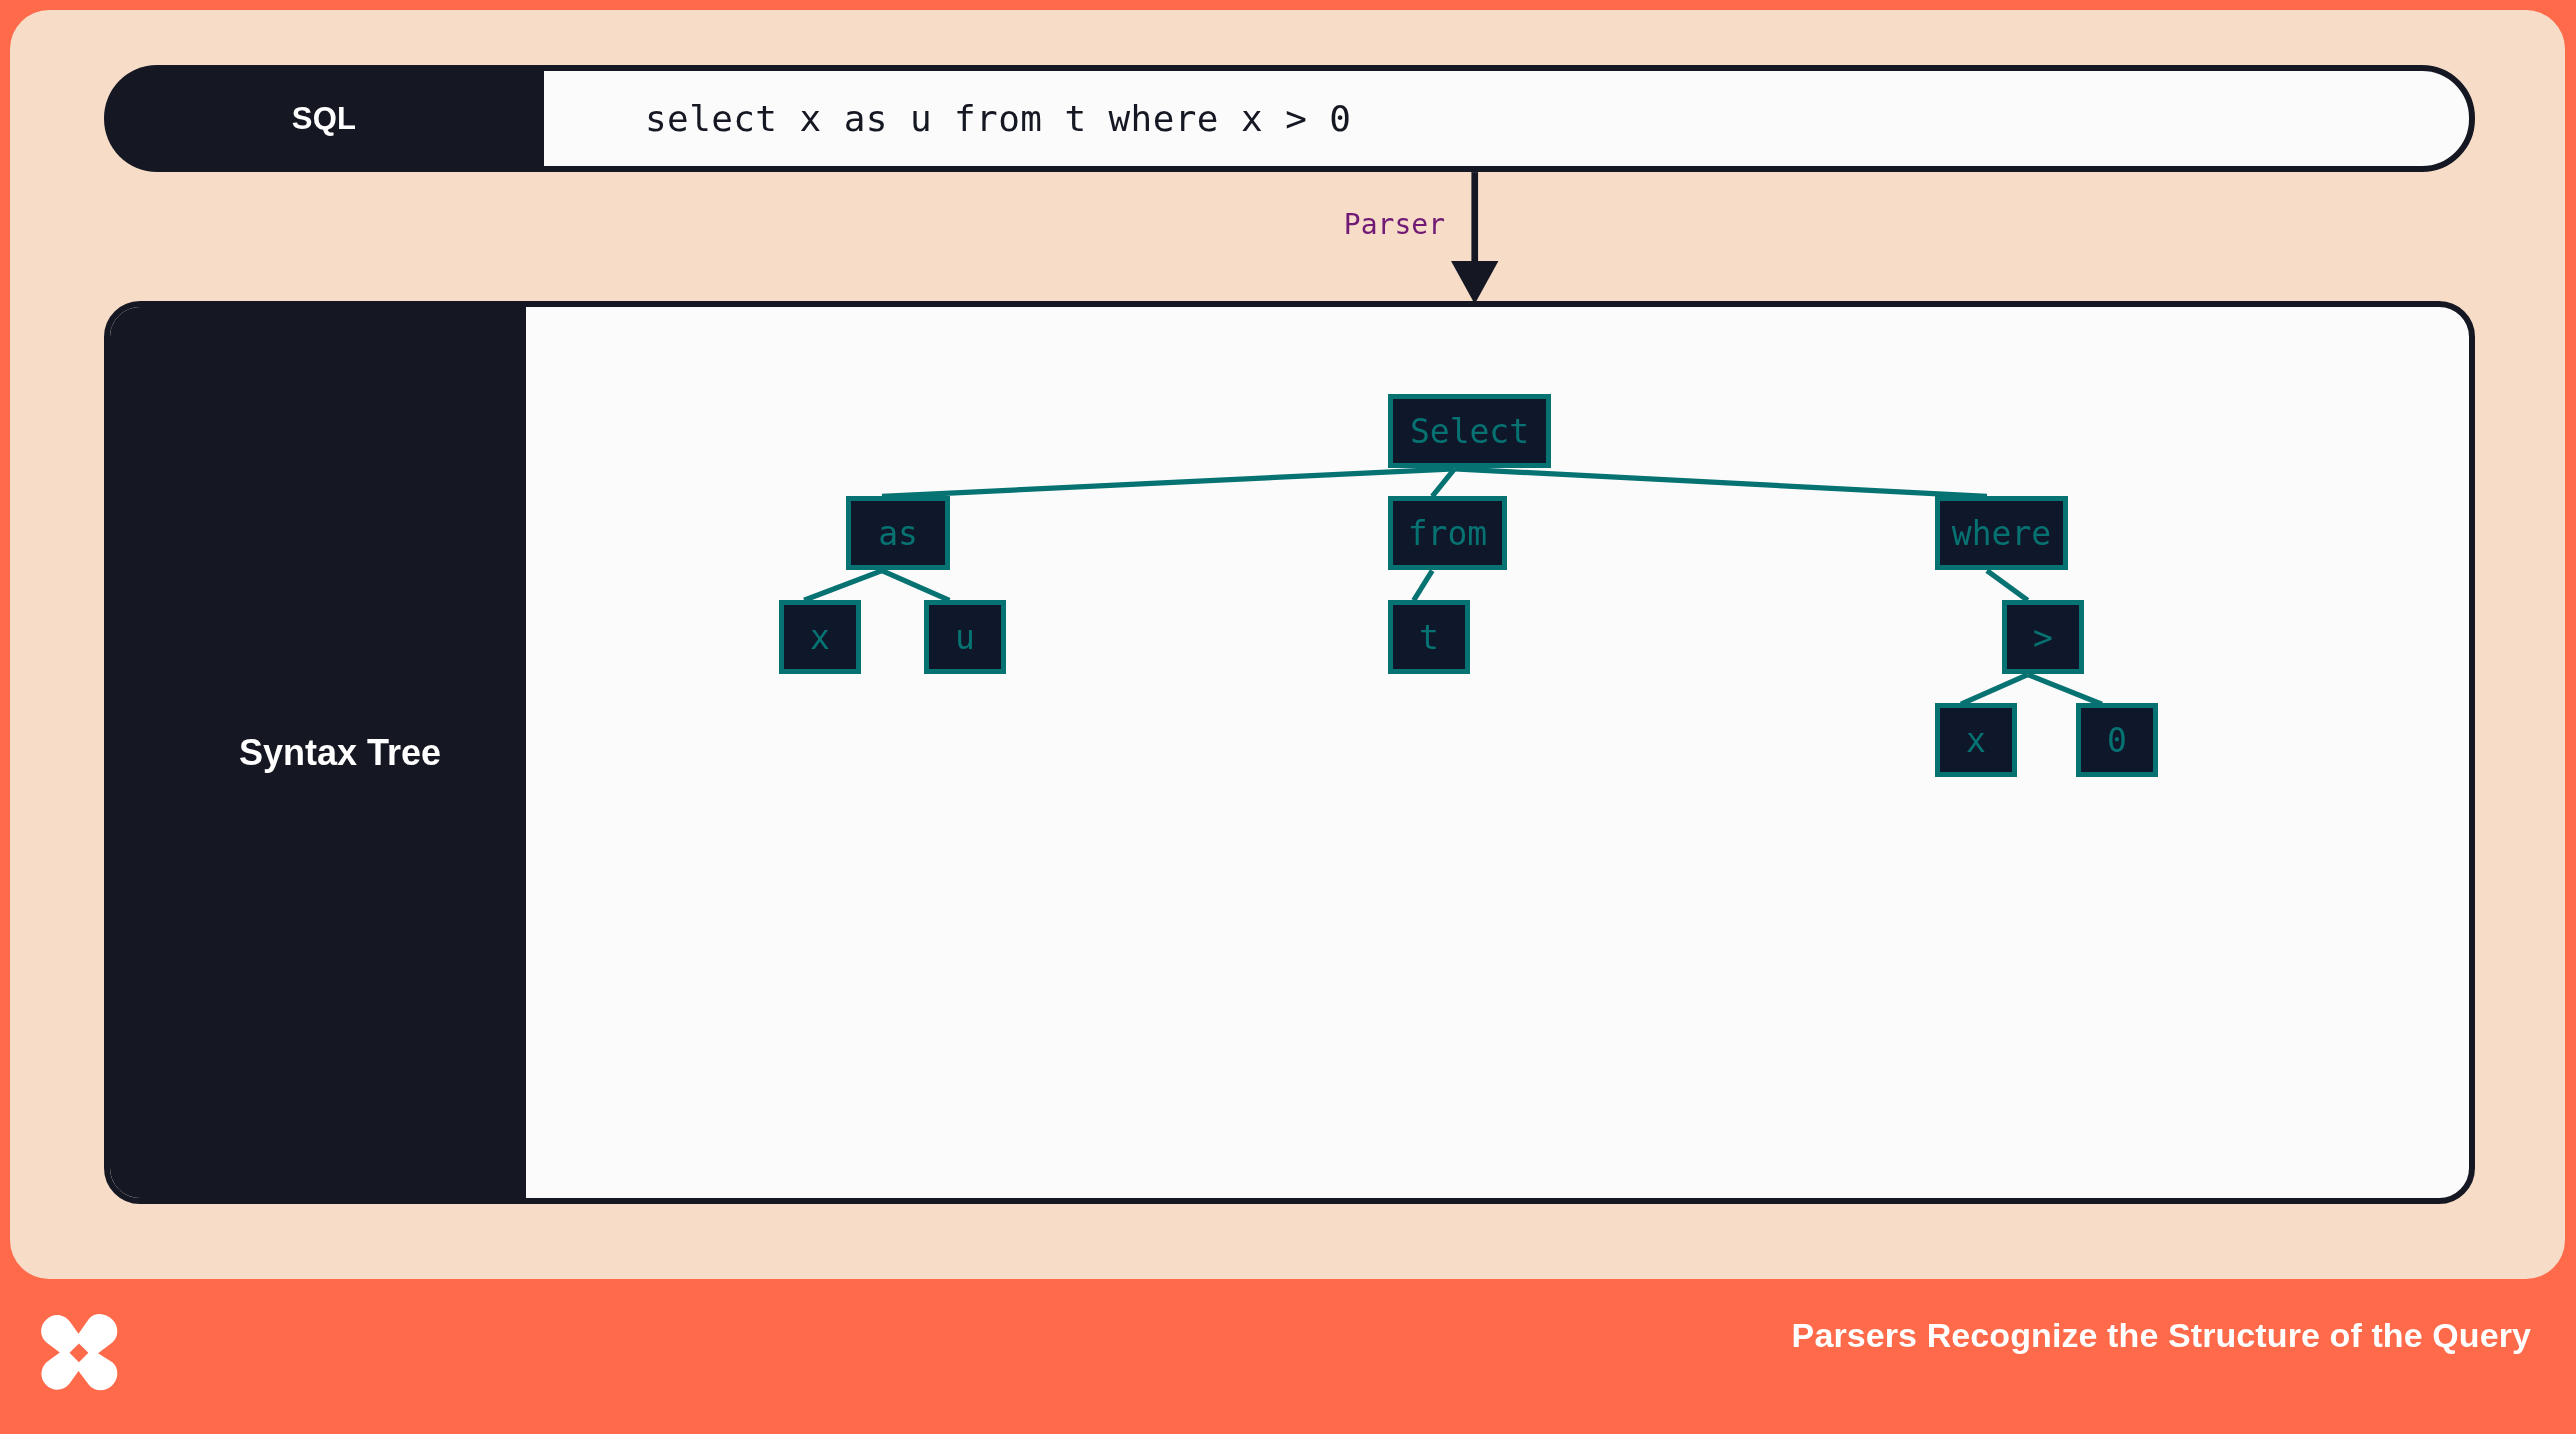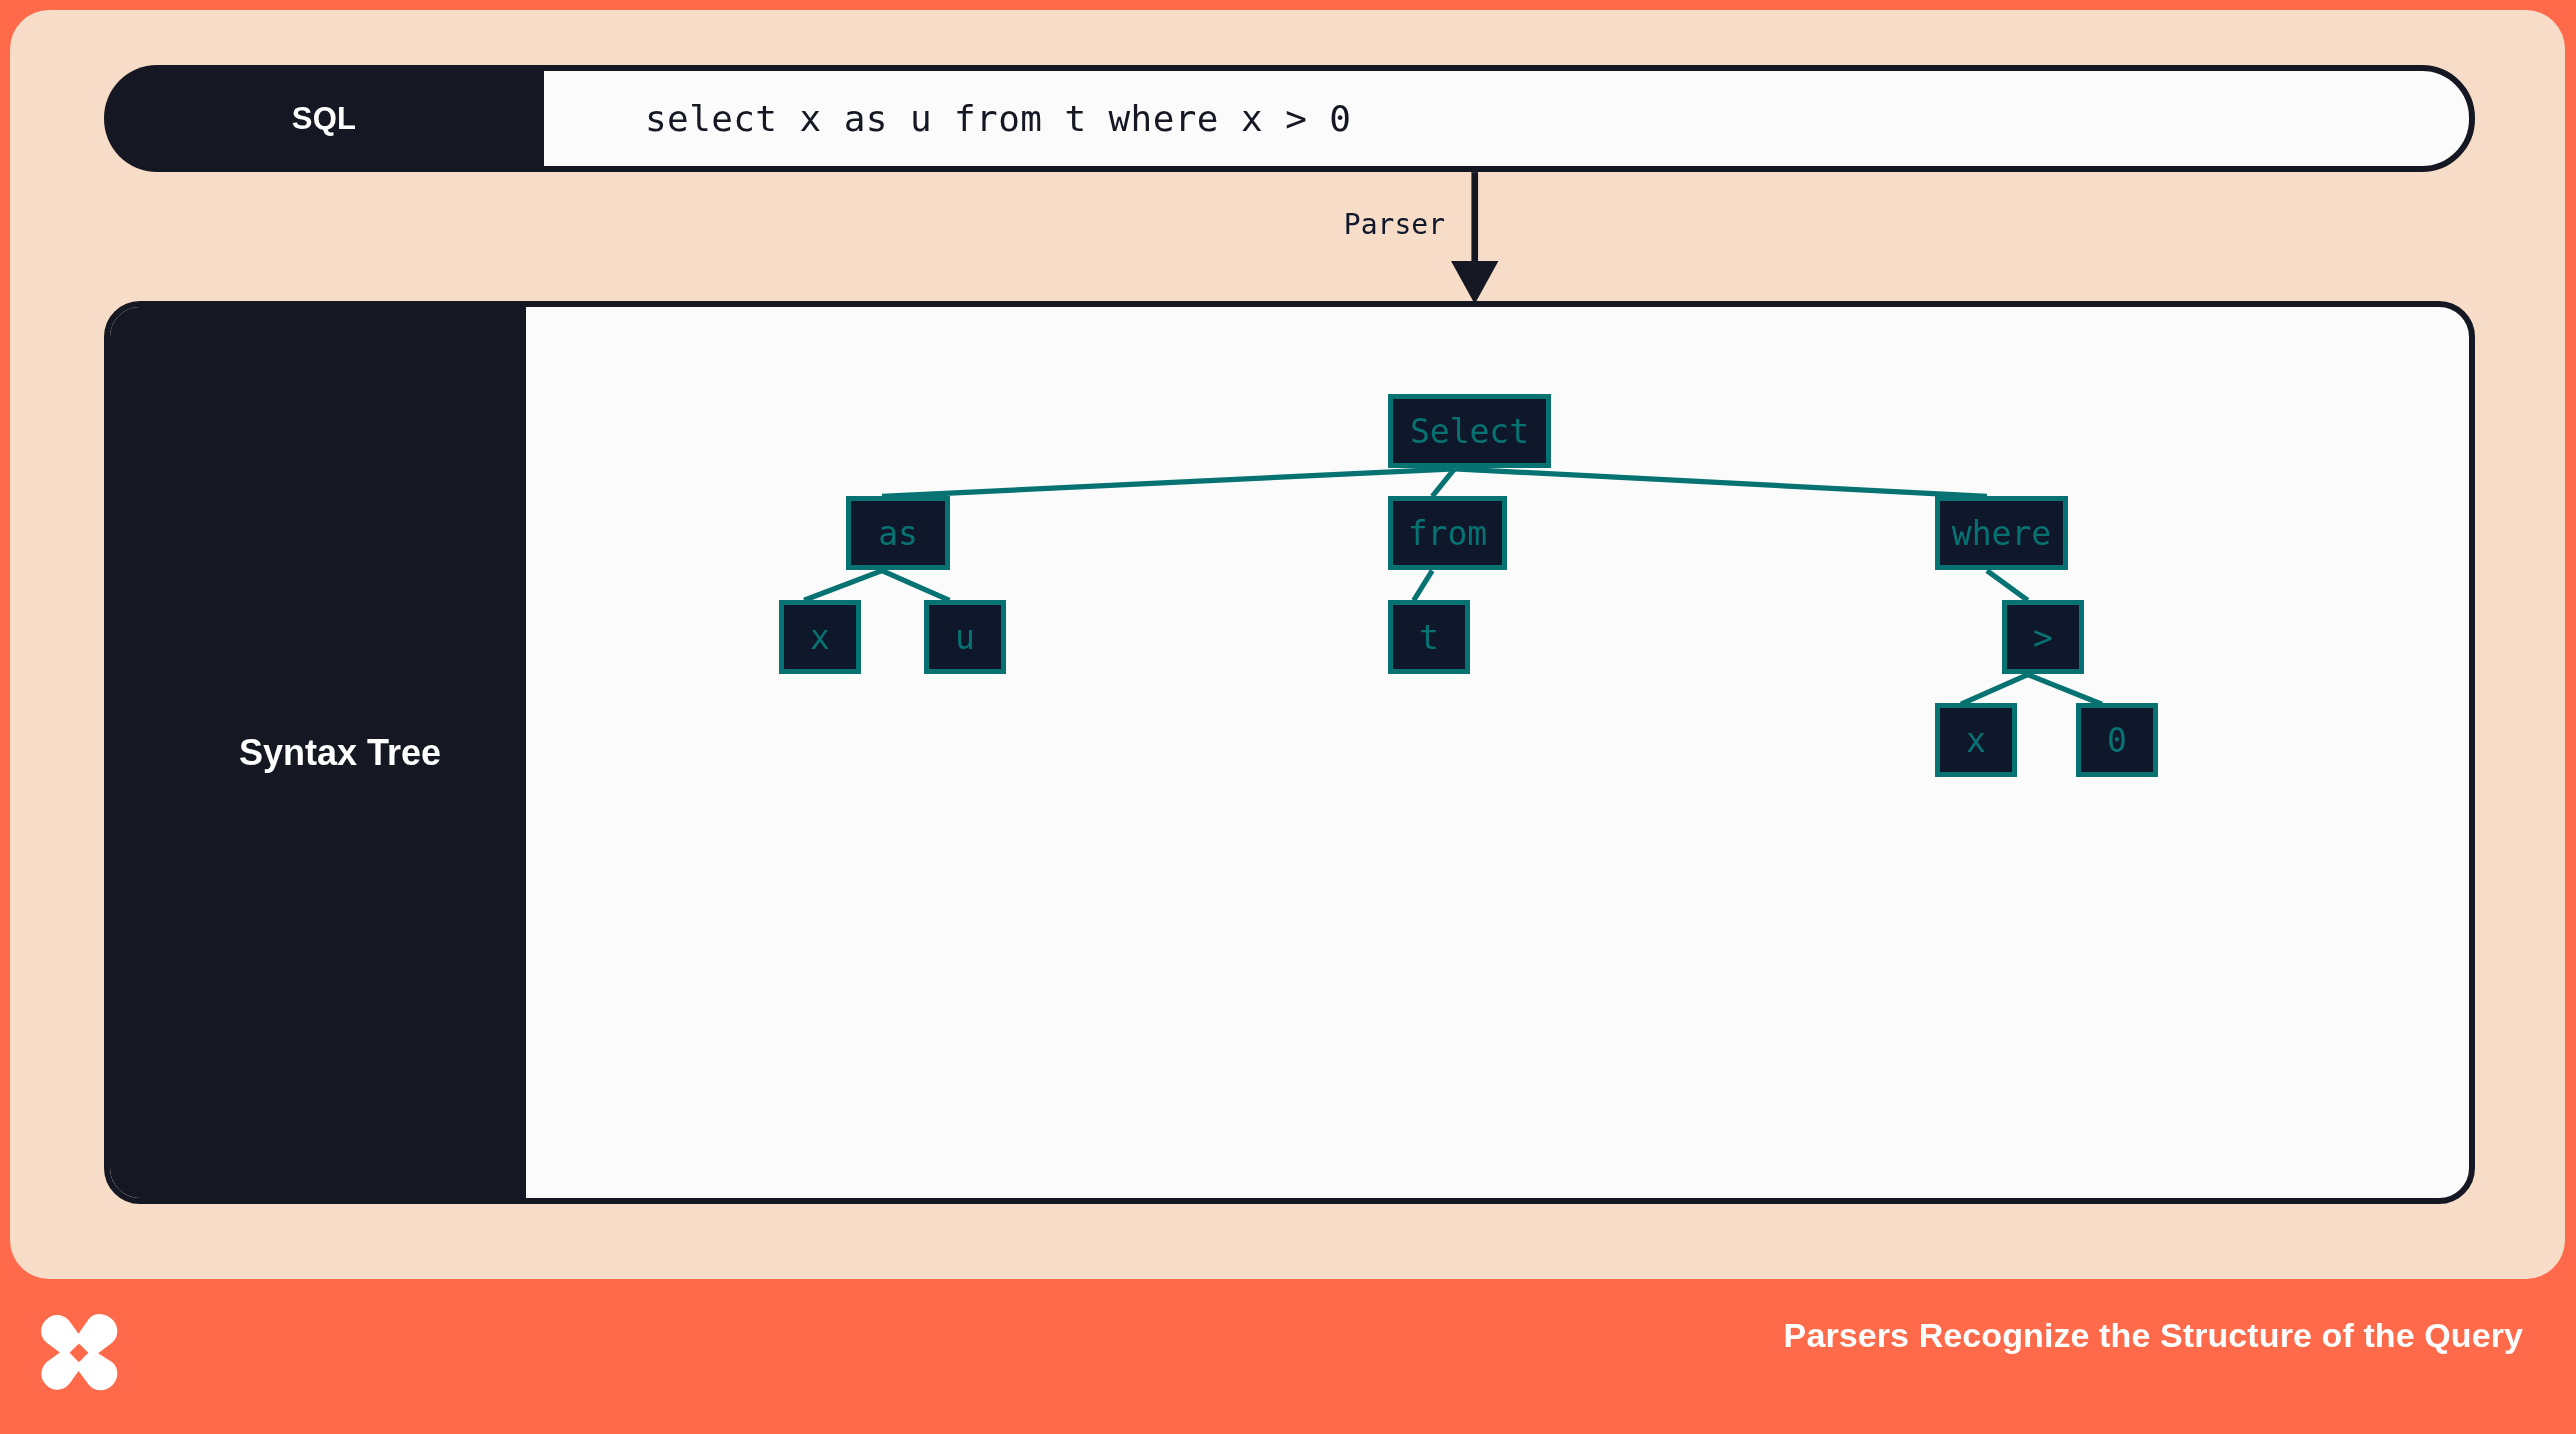--- a/index.html
+++ b/index.html
@@ -89,21 +89,21 @@
     height: 132px;
   }
   #parser-label {
     position: absolute;
     left: 0;
     top: 36px;
     width: 185px;
     text-align: right;
     font-family: "DejaVu Sans Mono", monospace;
     font-size: 28px;
-    color: #0f172a;
+    color: #701a75;
   }
 
   
   #tree-card {
     position: absolute;
     left: 104px;
     top: 301px;
     width: 2371px;
     height: 903px;
     border: 6.7px solid #151823;
@@ -172,21 +172,21 @@
   }
   #footer-logo {
     position: absolute;
     left: 34px;
     top: 28px;
     width: 89px;
     height: 89px;
   }
   #footer-tagline {
     position: absolute;
-    right: 53px;
+    right: 45px;
     top: 37px;
     color: #FFFFFF;
     font-size: 34px;
     font-weight: 700;
     letter-spacing: 0.1px;
   }
 </style>
 </head>
 <body>
 

